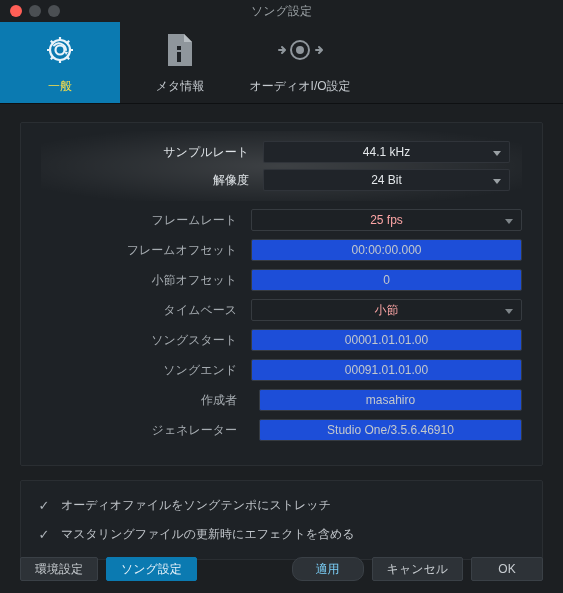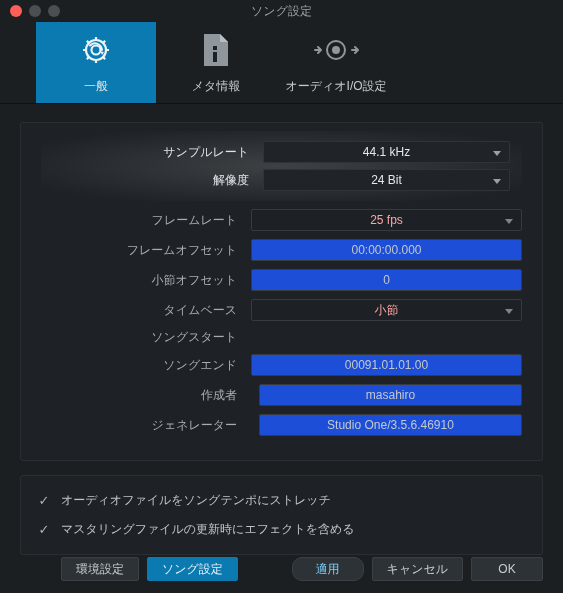--- a/index.html
+++ b/index.html
@@ -41,22 +41,21 @@
     flex-direction: column;
     align-items: center;
     justify-content: center;
     gap: 8px;
     color: #c6cbd0;
     font-size: 12px;
     cursor: pointer;
   }
   .tab.active {
     background: #0b7ab1;
-    color: #e5e5e5;
-    margin-left: 36px;
+    color: #fde047;
   }
   .tab .icon-wrap { height: 40px; display: flex; align-items: center; }
   .content {
     padding: 18px 20px 12px 20px;
   }
   .panel {
     background: #1e2226;
     border: 1px solid #2a2e32;
     border-radius: 2px;
     padding: 12px 20px 16px 20px;
@@ -144,21 +143,20 @@
     color: #aeb4b9;
     font-size: 13px;
   }
   .footer {
     position: absolute;
     left: 0; right: 0; bottom: 12px;
     padding: 0 20px;
     display: flex;
     align-items: center;
     gap: 8px;
-    margin-left: 41px;
   }
   .btn {
     height: 24px;
     padding: 0 14px;
     display: inline-flex;
     align-items: center;
     justify-content: center;
     background: #2d3237;
     border: 1px solid #3a4046;
     border-radius: 2px;
@@ -303,20 +301,25 @@
             <svg width="8" height="5" viewBox="0 0 8 5">
                 <path d="M0 0l4 5 4-5z" fill="#7e8589"></path>
               </svg>
           </span>
         </div>
       </div>
     </div>
 
     <div class="row">
       <div class="label">ソングスタート</div>
+      <div class="field">
+        <div class="input">
+          <span>00001.01.01.00</span>
+        </div>
+      </div>
     </div>
 
     <div class="row">
       <div class="label">ソングエンド</div>
       <div class="field">
         <div class="input">
           <span>00091.01.01.00</span>
         </div>
       </div>
     </div>

